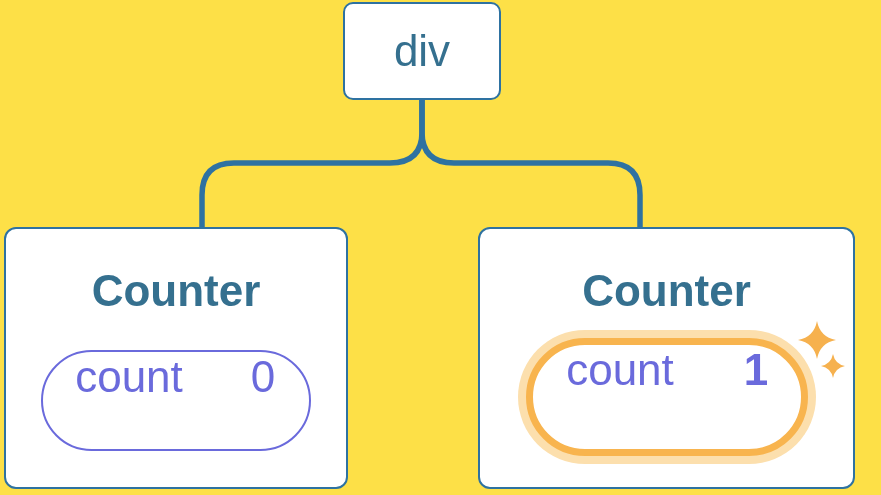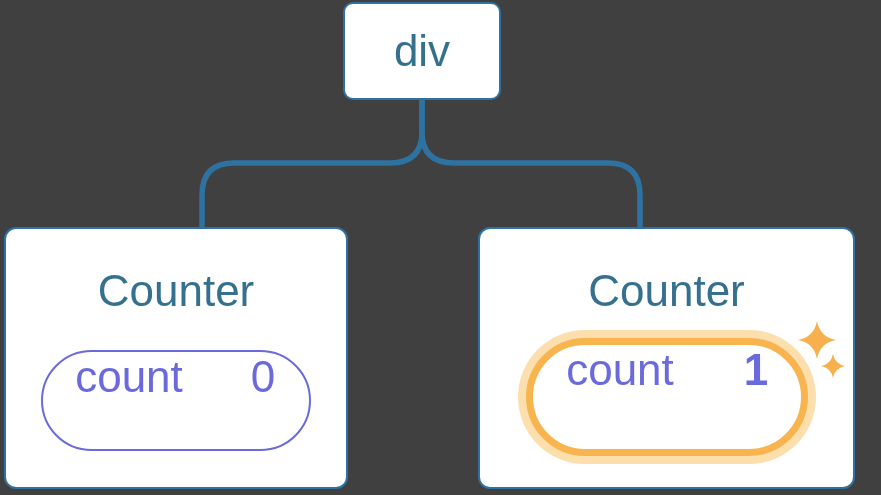--- a/index.html
+++ b/index.html
@@ -4,21 +4,21 @@
 <style>
   html, body { margin: 0; padding: 0; }
   body {
     font-family: "Liberation Sans", "DejaVu Sans", sans-serif;
     background: #4d6772;
   }
   .canvas {
     position: relative;
     width: 881px;
     height: 495px;
-    background: #404040;
+    background: #fde047;
     overflow: hidden;
   }
   .connector-svg {
     position: absolute;
     left: 0; top: 0;
     width: 881px; height: 495px;
     pointer-events: none;
   }
   .node-root {
     position: absolute;
@@ -45,21 +45,21 @@
     border-radius: 12px;
   }
   .card-left  { left: 4px;   width: 344px; }
   .card-right { left: 478px; width: 377px; }
   .card-title {
     position: absolute;
     top: 40px; left: 0; right: 0;
     text-align: center;
     font-size: 44px;
     line-height: 1;
-    font-weight: 400;
+    font-weight: 700;
     color: #35708f;
   }
   .pill {
     position: absolute;
     left: 50%;
     transform: translateX(-50%);
     box-sizing: border-box;
     display: flex;
     align-items: flex-start;
     background: #ffffff;

